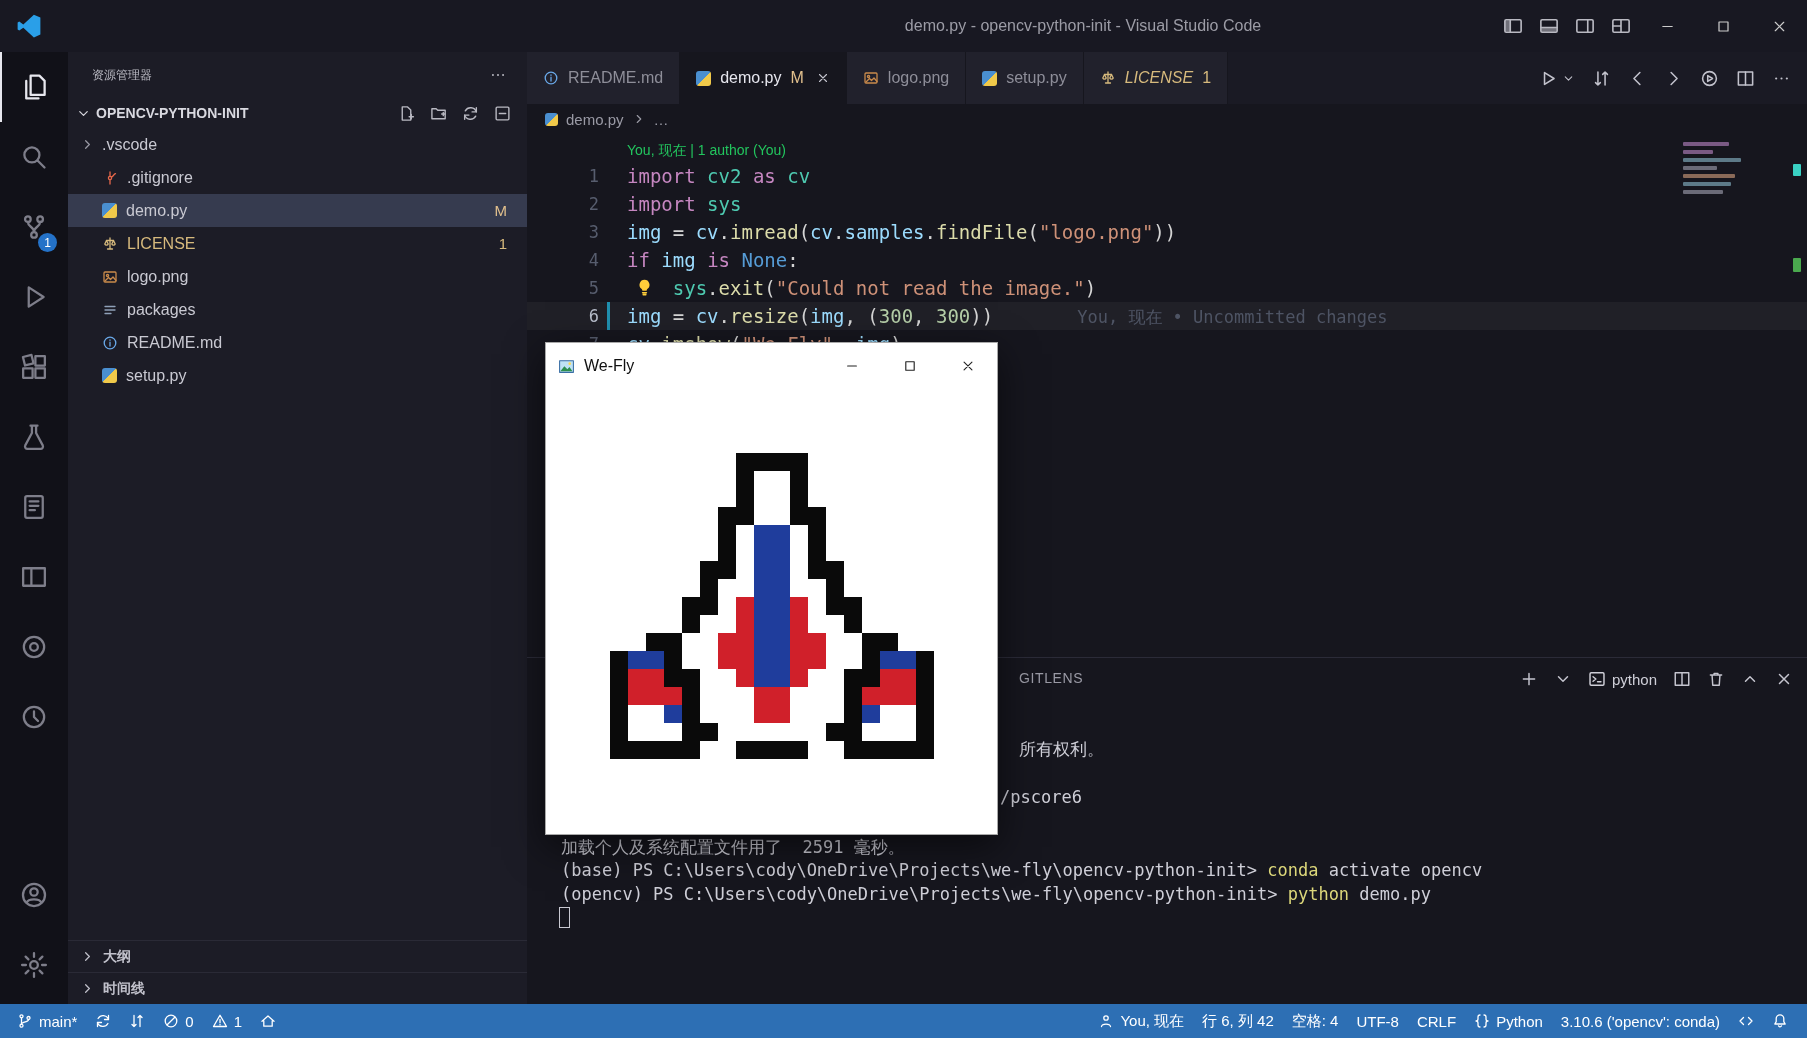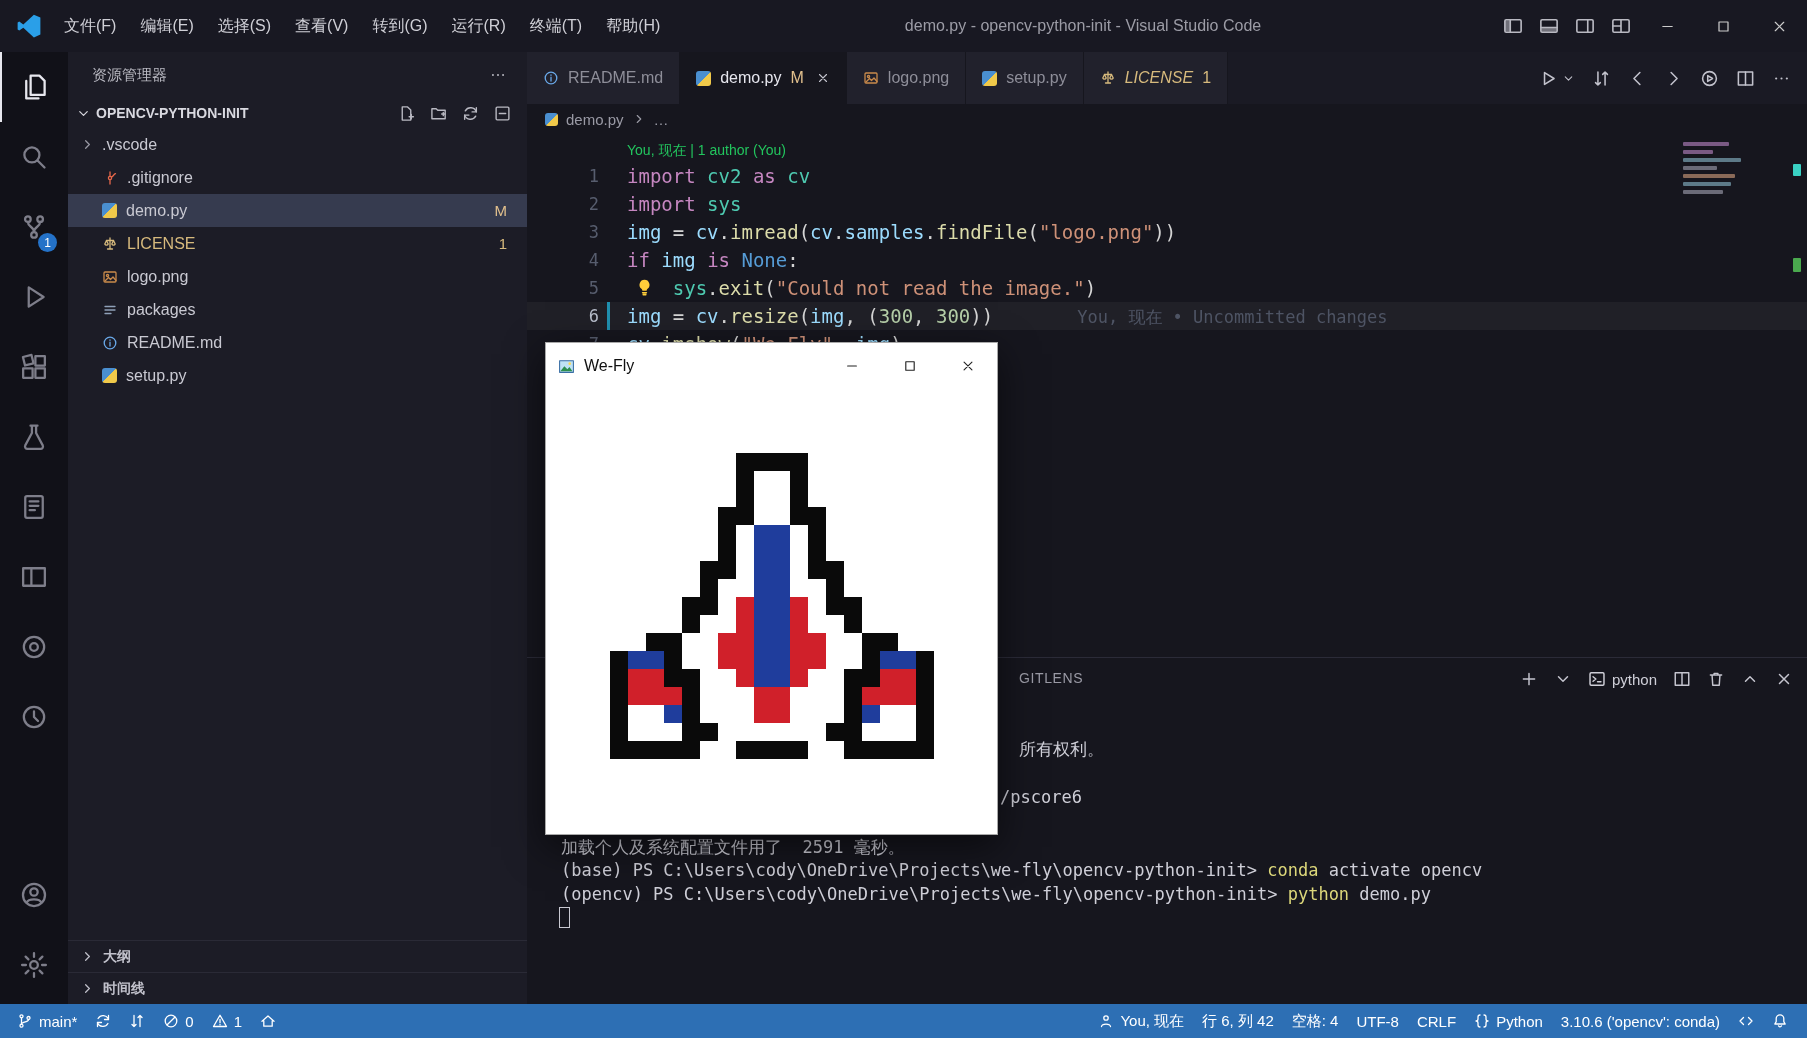--- a/index.html
+++ b/index.html
@@ -23,21 +23,21 @@
 
 #activitybar{position:absolute;left:0;top:52px;width:68px;bottom:34px;background:#111118;display:flex;flex-direction:column;z-index:4}
 .ab-item{position:relative;width:68px;height:70px;display:flex;align-items:center;justify-content:center;color:#7e7e8a}
 .ab-item.active{color:#e7e7ee;border-left:2px solid #e7e7ee}
 .ab-item .svg-ic{width:28px;height:28px}
 .ab-badge{position:absolute;right:11px;bottom:10px;min-width:19px;height:19px;border-radius:10px;background:#2472c8;color:#fff;font-size:12px;display:flex;align-items:center;justify-content:center;padding:0 4px}
 #ab-bottom{margin-top:auto;display:flex;flex-direction:column;padding-bottom:4px}
 
 
 #sidebar{position:absolute;left:68px;top:52px;width:459px;bottom:34px;background:#1c1c26;z-index:3}
-.sb-header{height:46px;display:flex;align-items:center;padding:0 20px 0 24px;color:#b9b9c2;font-size:15px}
+.sb-header{height:46px;display:flex;align-items:center;padding:0 20px 0 24px;color:#b9b9c2;font-size:12px}
 .grow{flex:1}
 .sb-header .svg-ic{width:18px;height:18px}
 .sb-section{height:30px;display:flex;align-items:center;font-weight:700;font-size:14px;color:#d9d9e0;padding:0 16px 0 8px;gap:5px}
 .sb-section .svg-ic{width:15px;height:15px}
 .sb-actions{margin-left:auto;display:flex;gap:15px;color:#b9b9c2}
 .sb-actions .svg-ic{width:17px;height:17px}
 .tree-item{height:33px;display:flex;align-items:center;padding-left:34px;font-size:16px;color:#c9c9d2;position:relative;gap:9px}
 .tree-item.selected{background:#363b4f}
 .tree-item.warning,.tree-item.warning .tree-badge{color:#d7ba7d}
 .tree-item .chev{position:absolute;left:12px;color:#9a9aa5;display:flex}
@@ -119,30 +119,20 @@
 <body>
 
 <div id="app">
 
   <header id="titlebar">
     <span class="vsc-logo">
         <svg class="svg-ic" viewBox="0 0 16 16" fill="none" stroke="currentColor" stroke-width="1.3" stroke-linecap="round" stroke-linejoin="round">
           <path d="M11 1L4.5 7 2 5.2 1 5.8v4.4l1 .6L4.5 9 11 15l4-1.8V2.8z" fill="#2a9fe8" stroke="none"></path>
         </svg>
       </span>
-    <nav id="menubar">
-        <span class="menu-item">文件(F)</span>
-        <span class="menu-item">编辑(E)</span>
-        <span class="menu-item">选择(S)</span>
-        <span class="menu-item">查看(V)</span>
-        <span class="menu-item">转到(G)</span>
-        <span class="menu-item">运行(R)</span>
-        <span class="menu-item">终端(T)</span>
-        <span class="menu-item">帮助(H)</span>
-      </nav>
     <div id="window-title">demo.py - opencv-python-init - Visual Studio Code</div>
     <div id="titlebar-right">
       <span class="tb-ic">
           <svg class="svg-ic" viewBox="0 0 16 16" fill="none" stroke="currentColor" stroke-width="1.3" stroke-linecap="round" stroke-linejoin="round">
             <rect x="1.5" y="3" width="13" height="10" rx="1"></rect>
             <path d="M5.8 3v10"></path>
             <path d="M1.5 3.5h4.3v9H1.5z" fill="currentColor" stroke="none" opacity=".55"></path>
           </svg>
         </span>
       <span class="tb-ic">

